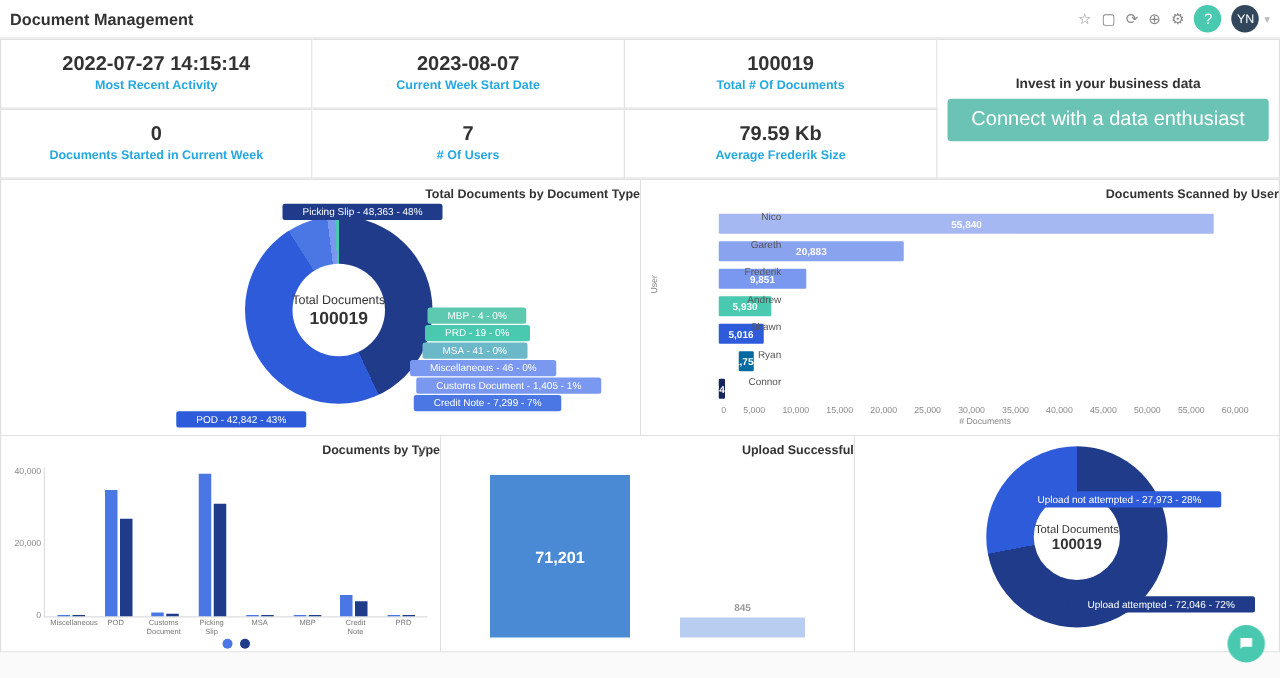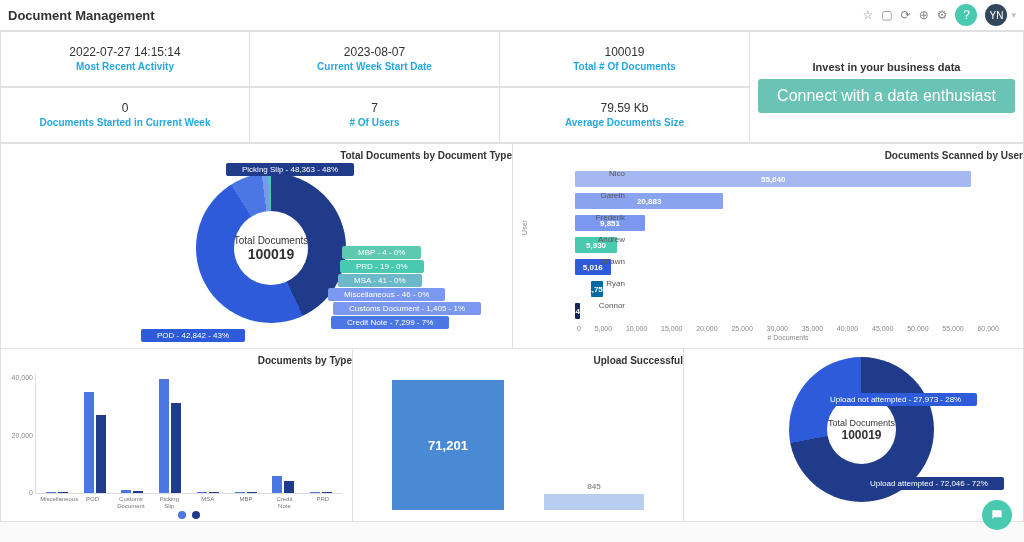--- a/index.html
+++ b/index.html
@@ -24,21 +24,21 @@
   .hdr h1{font-size:13px;font-weight:bold;margin:0;}
   .hdr-icons{display:flex;align-items:center;gap:8px;color:#888;}
   .hdr-icons span{cursor:pointer;}
   .avatar{background:#32475c;color:#fff;border-radius:50%;width:22px;height:22px;display:flex;align-items:center;justify-content:center;font-size:10px;}
   .help{background:var(--teal);color:#fff;border-radius:50%;width:22px;height:22px;display:flex;align-items:center;justify-content:center;font-size:12px;}
   .caret{color:#bbb;font-size:9px;margin-left:-4px;}
   
   .kpi-grid{display:grid;grid-template-columns:250px 250px 250px 274px;}
   .kpi{border:1px solid var(--border);border-left:none;background:#fff;display:flex;flex-direction:column;align-items:center;justify-content:center;padding:8px 4px 10px; min-height:56px;}
   .kpi:first-child, .kpi:nth-child(5){border-left:1px solid var(--border);}
-  .kpi-val{font-size:12px;font-weight:normal;}
+  .kpi-val{font-size:16px;font-weight:bold;}
   .kpi-lbl{color:var(--link);font-weight:bold;font-size:10px;margin-top:2px;}
   .invest{display:flex;flex-direction:column;align-items:center;justify-content:center;gap:6px;grid-row:span 2;border:1px solid var(--border);border-left:none;background:#fff;padding:8px;}
   .invest .title{font-weight:bold;font-size:11px;}
   .invest button{background:var(--teal-btn);border:none;color:#fff;font-size:16px;padding:8px 18px;border-radius:3px;cursor:pointer;width:100%;}
   
   .row2{display:grid;grid-template-columns:513px 511px;}
   .panel{border:1px solid var(--border);background:#fff;position:relative;}
   .panel + .panel{border-left:none;}
   .panel-title{text-align:right;font-size:10px;font-weight:bold;padding:6px 0 2px;}
   
@@ -134,21 +134,21 @@
   <div class="kpi">
     <div class="kpi-val">0</div>
     <div class="kpi-lbl">Documents Started in Current Week</div>
   </div>
   <div class="kpi">
     <div class="kpi-val">7</div>
     <div class="kpi-lbl"># Of Users</div>
   </div>
   <div class="kpi">
     <div class="kpi-val">79.59 Kb</div>
-    <div class="kpi-lbl">Average Documents Size</div>
+    <div class="kpi-lbl">Average Frederik Size</div>
   </div>
 </div>
 
 <div class="row2">
 
   <div class="panel">
     <div class="panel-title">Total Documents by Document Type</div>
     <div class="donut-wrap">
       <div class="donut"></div>
       <div class="donut-center">

